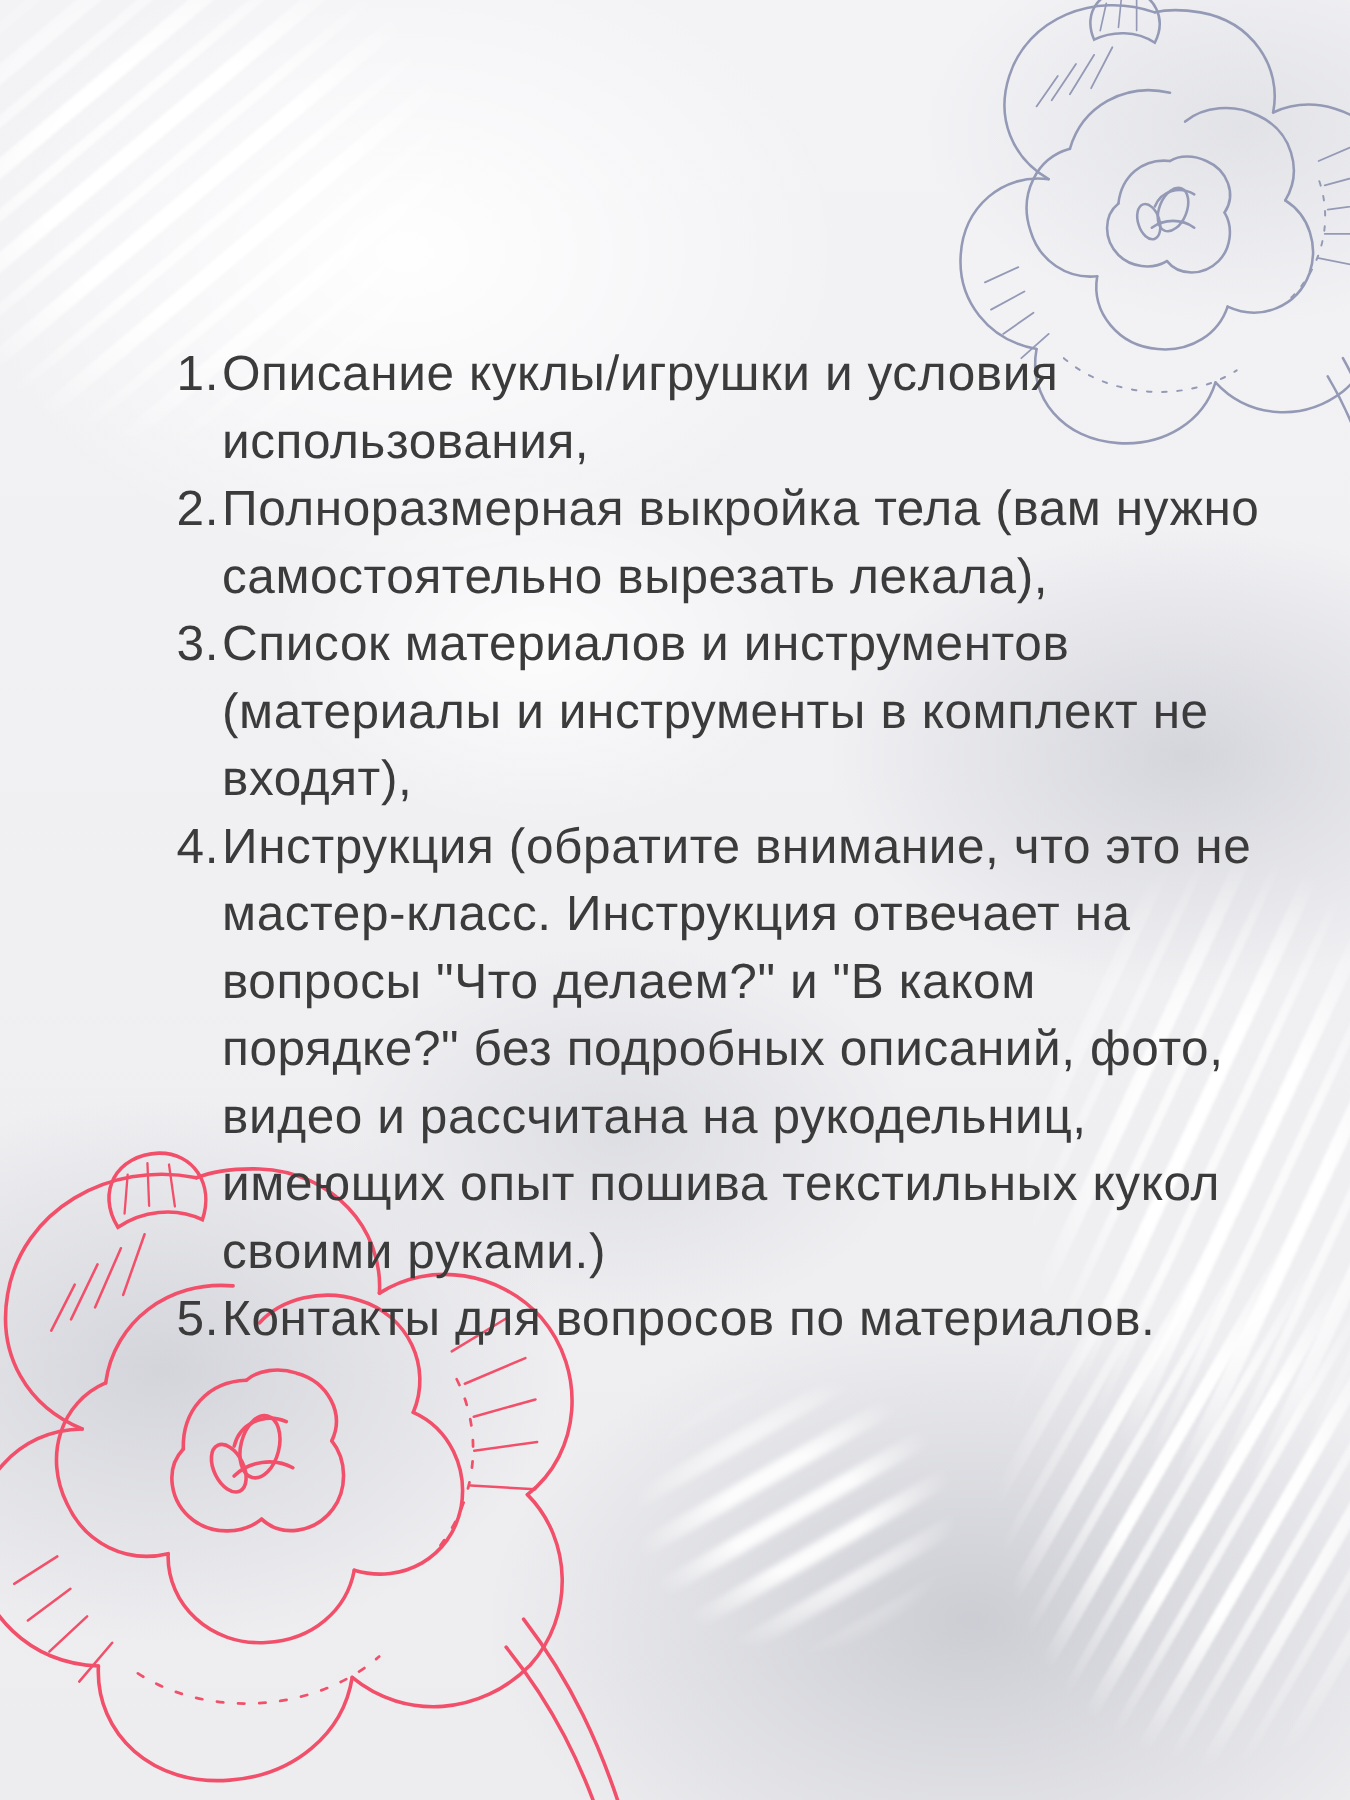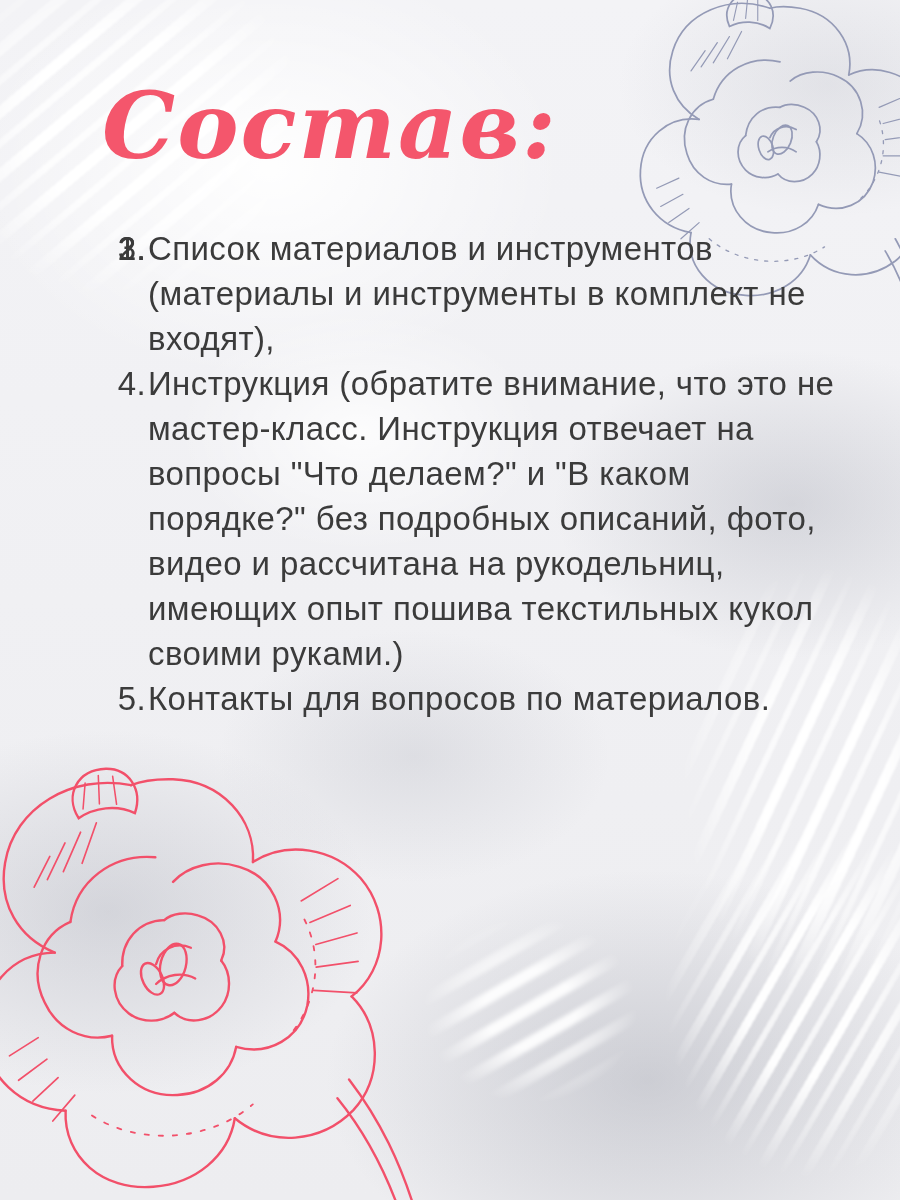--- a/index.html
+++ b/index.html
@@ -130,28 +130,29 @@
   </svg>
 
   <svg class="flower flower-top" viewBox="0 0 340 360">
     <use href="#peony"></use>
   </svg>
 
   <svg class="flower flower-bottom" viewBox="0 0 340 360">
     <use href="#peony"></use>
   </svg>
 
-  <div class="title">Состав:</div>
 
   <ol class="list">
     <li>
       <span class="num">1.</span>
+      <span>Описание куклы/игрушки и условия использования,</span>
     </li>
     <li>
       <span class="num">2.</span>
+      <span>Полноразмерная выкройка тела (вам нужно самостоятельно вырезать лекала),</span>
     </li>
     <li>
       <span class="num">3.</span>
       <span>Список материалов и инструментов (материалы и инструменты в комплект не входят),</span>
     </li>
     <li>
       <span class="num">4.</span>
       <span>Инструкция (обратите внимание, что это не мастер-класс. Инструкция отвечает на вопросы "Что делаем?" и "В каком порядке?" без подробных описаний, фото, видео и рассчитана на рукодельниц, имеющих опыт пошива текстильных кукол своими руками.)</span>
     </li>
     <li>

